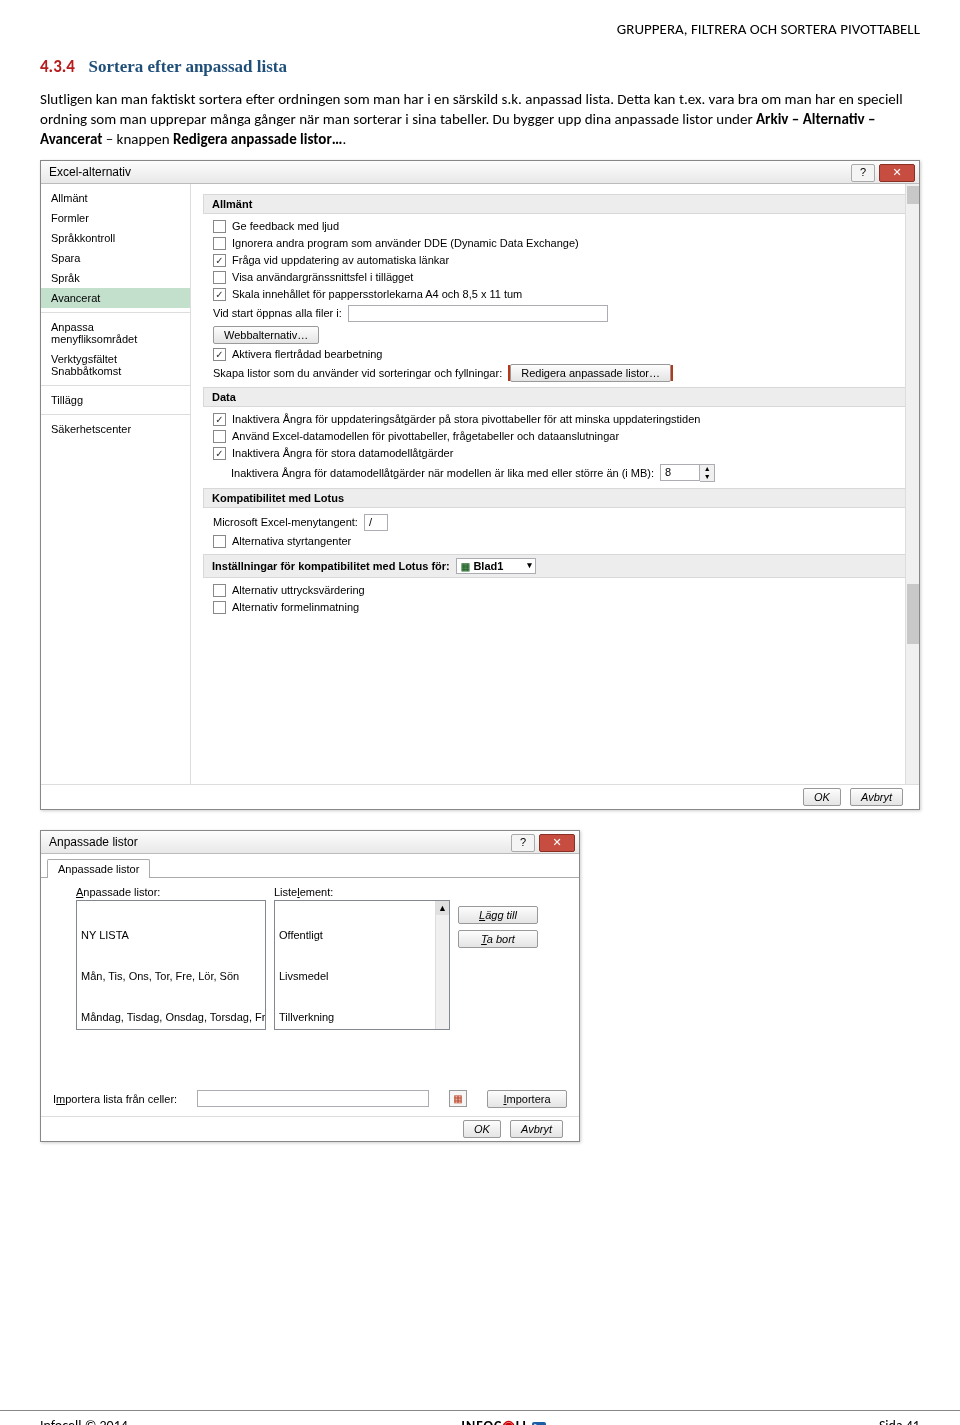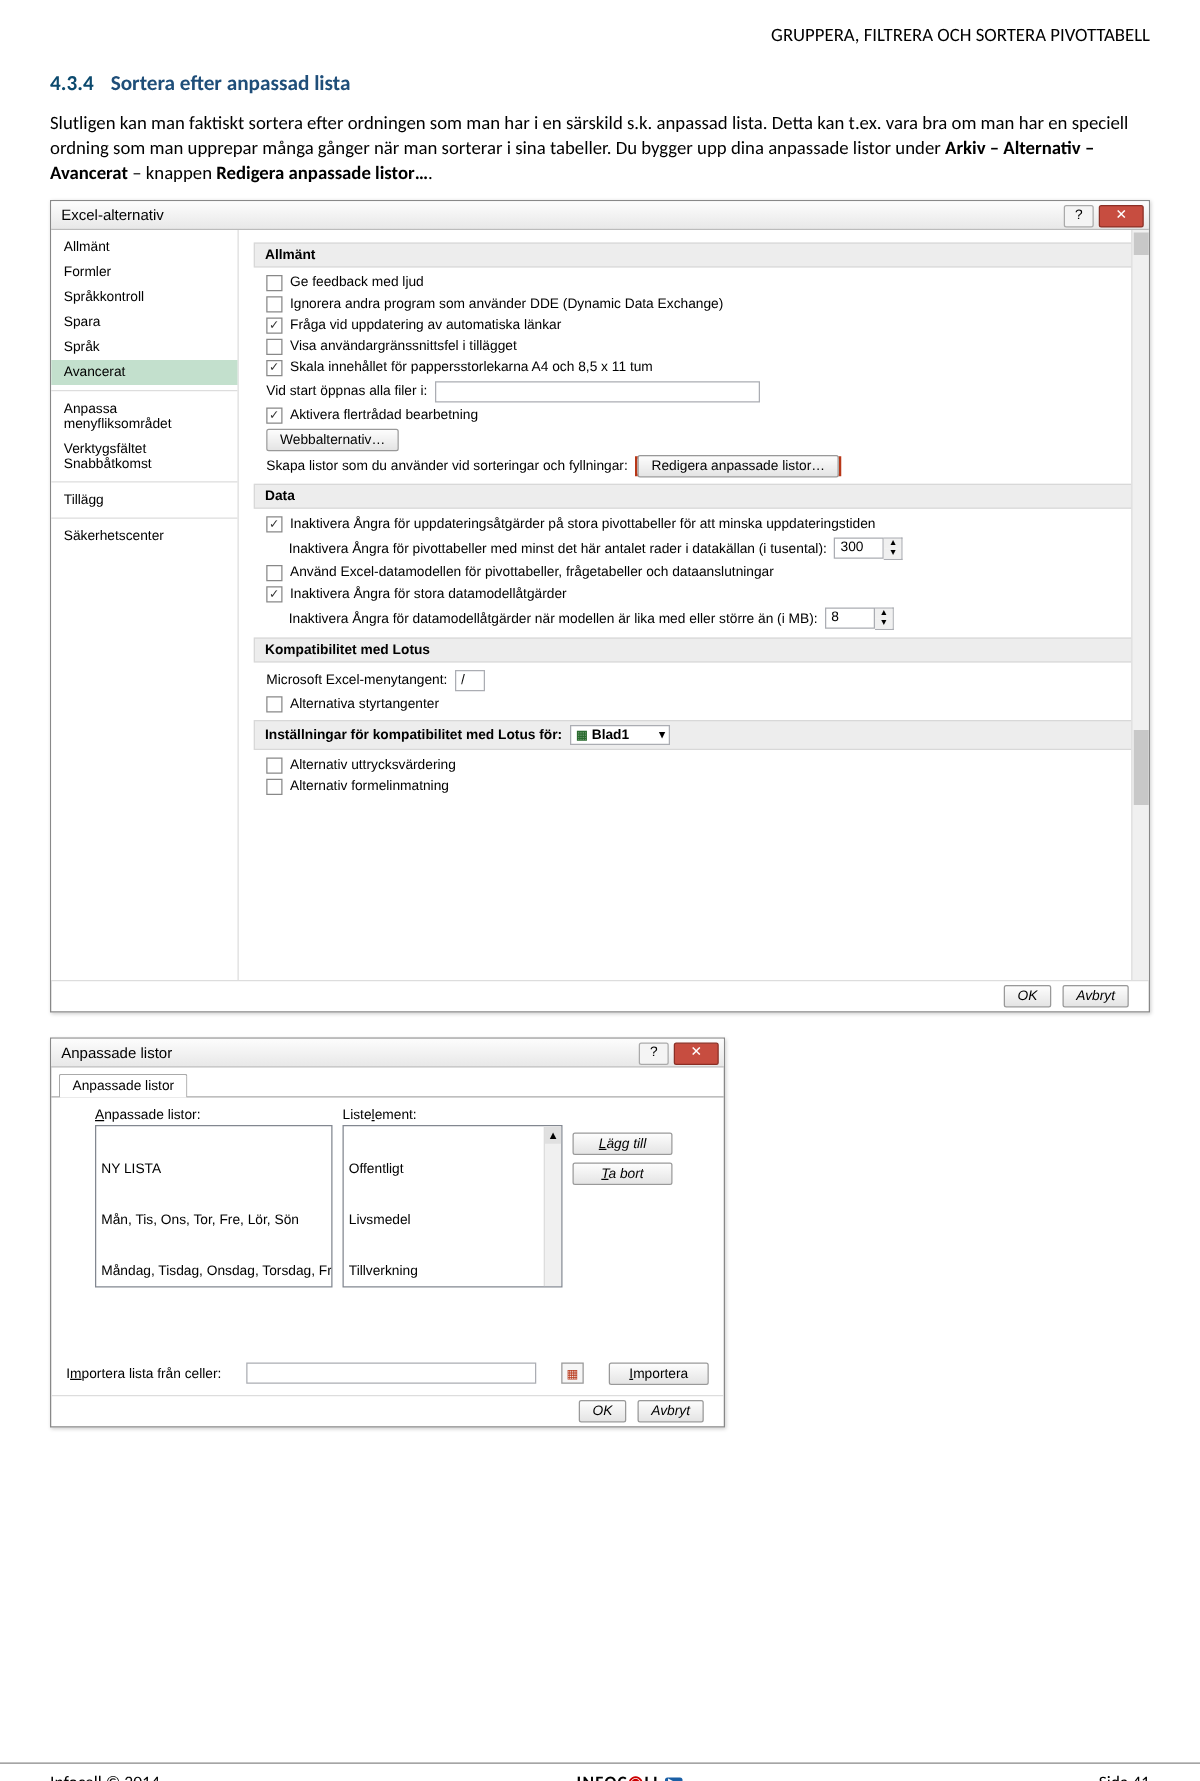--- a/index.html
+++ b/index.html
@@ -1,20 +1,20 @@
 <!DOCTYPE html>
 <html><head>
 <meta charset="utf-8">
 <style>
   * { box-sizing: border-box; margin: 0; padding: 0; }
   body { font-family: Calibri, Arial, sans-serif; width: 960px; background: #fff; color: #000; }
   .page { padding: 20px 40px 10px 40px; min-height: 1380px; position: relative; }
   .header-right { text-align: right; font-size: 15px; margin-bottom: 18px; }
-  .section-num { color: #0c4a6e; font-weight: bold; font-size: 17px; }
-  .section-title { color: #1f4e79; font-weight: bold; font-size: 17px; }
+  .section-num { color: #b91c1c; font-weight: bold; font-size: 17px; }
+  .section-title { color: #1f4e79; font-weight: bold; font-size: 17px; font-family: Liberation Serif, serif; }
   .body-text { font-size: 15px; line-height: 1.35; margin-bottom: 10px; }
   .body-text b { font-weight: bold; }
   
   
   .dialog { border: 1px solid #888; background: #fff; margin: 8px 0 20px 0; box-shadow: 1px 1px 3px rgba(0,0,0,0.2); position: relative; font-size: 11px; font-family: 'Segoe UI', Tahoma, sans-serif; }
   .dlg-title { background: linear-gradient(#fdfdfd,#e8e8e8); border-bottom: 1px solid #bbb; padding: 4px 8px; font-size: 12px; position: relative; }
   .dlg-close { position: absolute; right: 4px; top: 3px; background: #c74d40; border: 1px solid #8a2f25; border-radius: 2px; width: 36px; height: 18px; text-align: center; color:#fff; font-size:11px; line-height:15px; }
   .dlg-help { position: absolute; right: 44px; top: 3px; background: #f4f4f4; border: 1px solid #aaa; border-radius: 2px; width: 24px; height: 18px; text-align: center; font-size:11px; line-height:15px; }
   .dlg-body1 { display: flex; min-height: 600px; }
   .sidebar { width: 150px; border-right: 1px solid #ddd; background:#fff; padding-top:4px; }
@@ -124,46 +124,36 @@
           </div>
         <div class="row">
             <span class="chk checked"></span>
             <span>Skala innehållet för pappersstorlekarna A4 och 8,5 x 11 tum</span>
           </div>
         <div class="row">
             <span>Vid start öppnas alla filer i:</span>
             <input class="inp" style="width: 260px;">
           </div>
         <div class="row">
+            <span class="btn-small">Webbalternativ…</span>
+          </div>
+        <div class="row">
             <span class="chk checked"></span>
             <span>Aktivera flertrådad bearbetning</span>
-          </div>
-        <div class="row">
-            <span class="btn-small">Webbalternativ…</span>
           </div>
         <div class="row">
           <span>Skapa listor som du använder vid sorteringar och fyllningar:</span>
           <span class="hl-btn"><span class="btn-small">Redigera anpassade listor…</span></span>
         </div>
 
         <div class="grp-head">Data</div>
         <div class="row">
             <span class="chk checked"></span>
             <span>Inaktivera Ångra för uppdateringsåtgärder på stora pivottabeller för att minska uppdateringstiden</span>
           </div>
-        <div class="row" style="padding-left:28px;">
-            <span>Inaktivera Ångra för pivottabeller med minst det här antalet rader i datakällan (i tusental):</span>
-          <span class="spin">
-              <input class="inp" value="300" style="">
-              <span class="spin-ctl">
-                <span>▲</span>
-                <span>▼</span>
-              </span>
-            </span>
-        </div>
         <div class="row">
             <span class="chk"></span>
             <span>Använd Excel-datamodellen för pivottabeller, frågetabeller och dataanslutningar</span>
           </div>
         <div class="row">
             <span class="chk checked"></span>
             <span>Inaktivera Ångra för stora datamodellåtgärder</span>
           </div>
         <div class="row" style="padding-left:28px;">
             <span>Inaktivera Ångra för datamodellåtgärder när modellen är lika med eller större än (i MB):</span>

